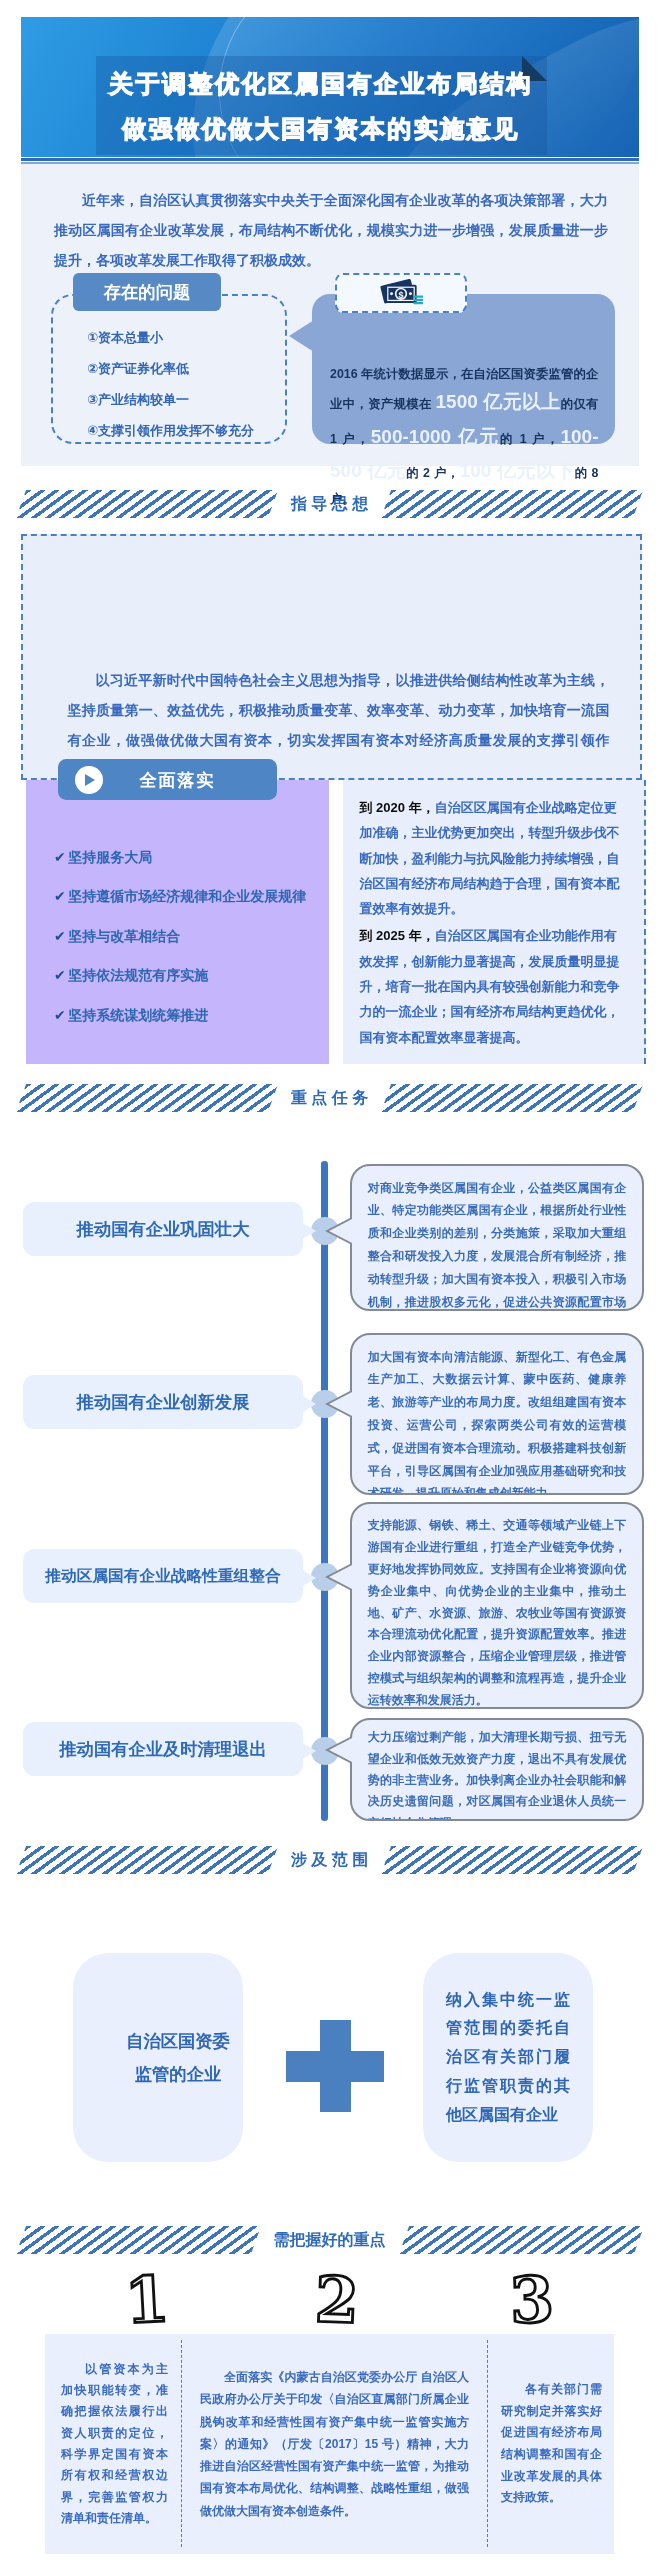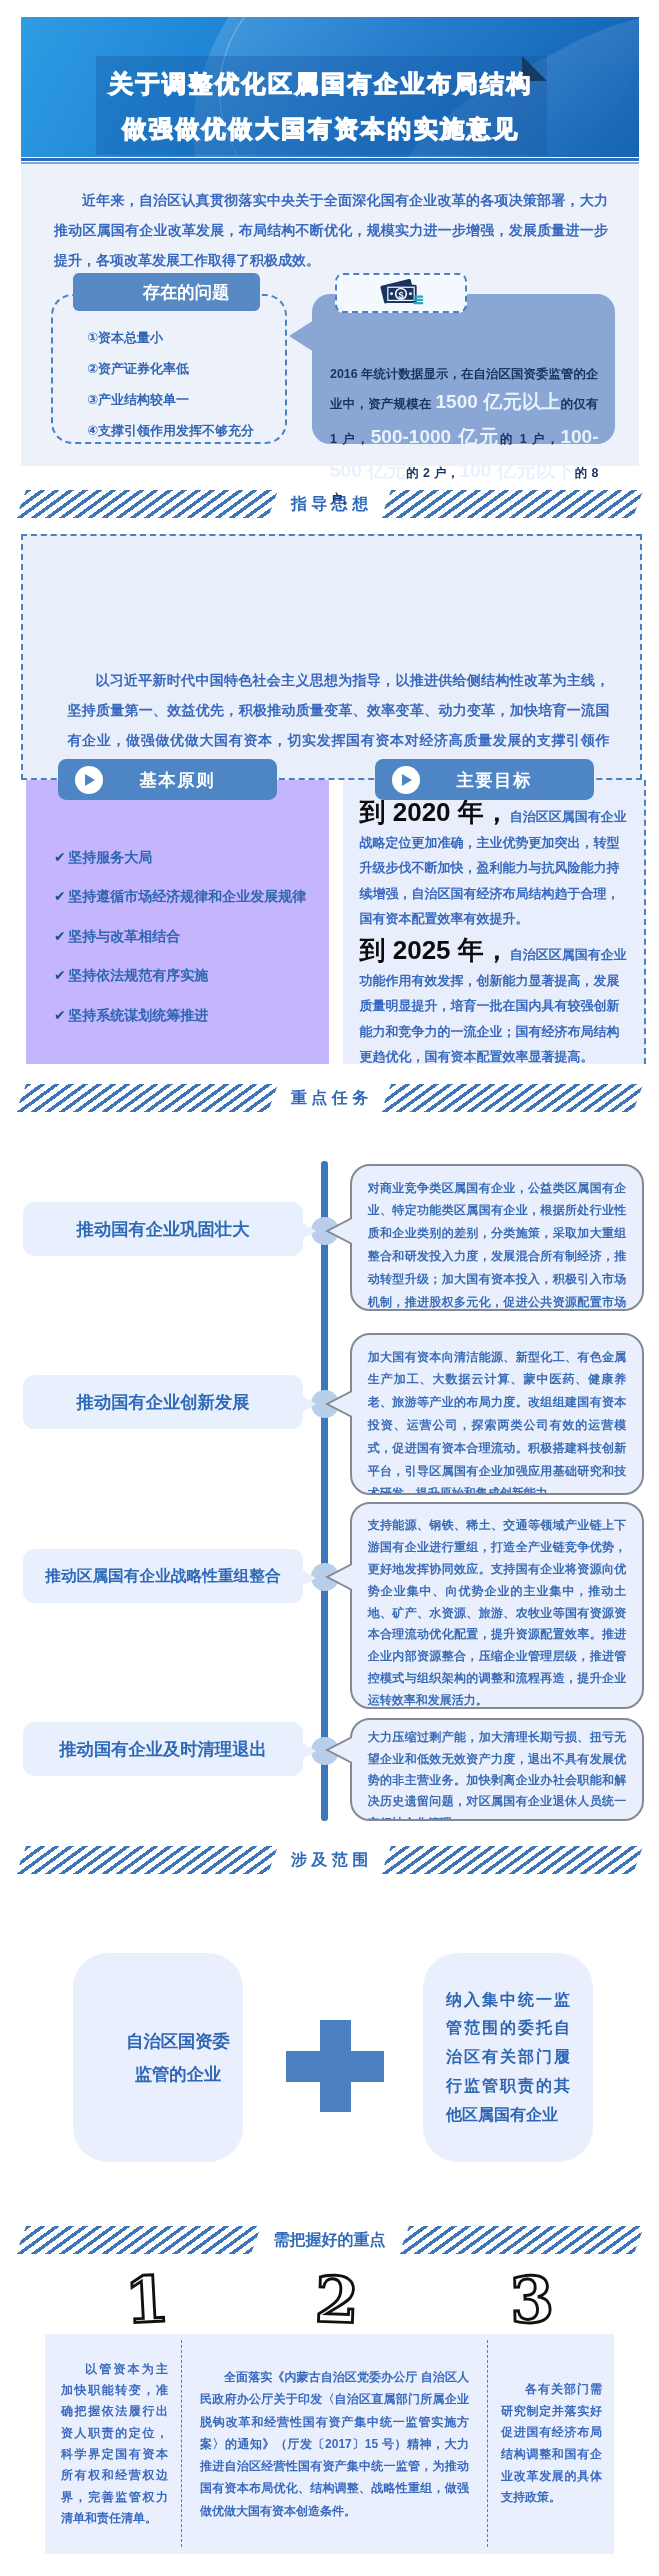--- a/index.html
+++ b/index.html
@@ -31,21 +31,21 @@
 
   
   .intro-bg{position:absolute;left:20.6px;top:164px;width:618px;height:302px;background:#edf1fa;}
   .intro-para{position:absolute;left:54px;top:185px;width:554px;
     font-size:14px;font-weight:bold;color:#3a6abf;line-height:2.15;
     text-indent:2em;text-align:justify;}
   .problems-box{position:absolute;left:51px;top:294px;width:236px;height:150px;
     border:2.5px dashed #4a80c4;border-radius:21.4px;box-sizing:border-box;}
   .problems-title{position:absolute;left:73px;top:273px;width:148px;height:38px;
     background:#5789c5;border-radius:5.8px;display:flex;align-items:center;justify-content:center;
-    color:#ffffff;font-size:17.3px;font-weight:bold;z-index:2;padding-left:39px;}
+    color:#ffffff;font-size:17.3px;font-weight:bold;z-index:2;}
   .problems-list{position:absolute;left:87px;top:322px;width:190px;z-index:2;
     font-size:13px;font-weight:bold;color:#3366b4;line-height:31px;}
   .problems-list div{white-space:nowrap;}
 
   .stats-iconbox{position:absolute;left:335px;top:273px;width:132px;height:40px;
     background:#f4f8ff;border:2.5px dashed #4a80c4;border-radius:8.2px;box-sizing:border-box;
     display:flex;align-items:center;justify-content:center;z-index:3;}
   .stats-bubble{position:absolute;left:312px;top:294px;width:303px;height:150px;
     background:#8aa6d4;border-radius:18px;box-sizing:border-box;
     padding:26px 16.5px 0 18px;z-index:1;}
@@ -77,21 +77,21 @@
     border-top:6.6px solid transparent;border-bottom:6.6px solid transparent;border-left:10.7px solid #4d85c5;}
   .pill .pill-label{flex:1;text-align:center;margin-right:25px;
     color:#ffffff;font-size:17.3px;font-weight:bold;letter-spacing:1.6px;}
   .box-principles{position:absolute;left:26px;top:780px;width:303px;height:284px;background:#c4b5fd;
     box-sizing:border-box;padding:69px 8.2px 0 28px;}
   .principle{font-size:14px;font-weight:bold;color:#2e66b2;margin-bottom:21.4px;white-space:nowrap;}
   .principle .chk{color:#1c4e95;margin-right:2.5px;}
   .box-goals{position:absolute;left:343px;top:780px;width:303px;height:284px;background:#e8eefb;
     border-right:2.5px dashed #4a80c4;box-sizing:border-box;padding:15px 16.5px 0 16.5px;overflow:hidden;}
   .goal{margin:0 0 1.6px 0;}
-  .goal-lead{font-size:26px;font-weight:bold;color:#0c0c0c;}
+  .goal-lead{font-size:13px;font-weight:bold;color:#0c0c0c;}
   .goal-body{font-size:13px;font-weight:bold;color:#3a6abf;line-height:1.95;text-align:justify;}
 
   
   .timeline-bar{position:absolute;left:321px;top:1161px;width:7.4px;height:660px;
     background:#3c77bd;border-radius:3.3px;}
   .node{position:absolute;left:311px;width:28px;height:28px;border-radius:50%;background:#b9cfe9;}
   .task-label{position:absolute;left:23px;width:280px;height:54px;background:#e9f0fd;border-radius:11.5px;
     display:flex;align-items:center;justify-content:center;
     font-size:17.3px;font-weight:bold;color:#2f6ab8;white-space:nowrap;}
   .task-label::after{content:"";position:absolute;right:-13px;top:20px;width:0;height:0;
@@ -180,25 +180,21 @@
     <div class="hatch"></div>
     <div class="sec-title">指 导 思 想</div>
     <div class="hatch"></div>
   </div>
   <div class="guiding-box">
     <div class="guiding-para">以习近平新时代中国特色社会主义思想为指导，以推进供给侧结构性改革为主线，坚持质量第一、效益优先，积极推动质量变革、效率变革、动力变革，加快培育一流国有企业，做强做优做大国有资本，切实发挥国有资本对经济高质量发展的支撑引领作用。</div>
   </div>
 
   <div class="pill" style="left:58px;">
     <span class="playc"></span>
-    <span class="pill-label">基本原则</span>
-  </div>
-  <div class="pill" style="left:375px;">
-    <span class="playc"></span>
-    <span class="pill-label">主要目标</span>
+    <span class="pill-label">全面落实</span>
   </div>
 
   <div class="box-principles">
     <div class="principle"><span class="chk">✔</span><span>坚持服务大局</span></div>
     <div class="principle"><span class="chk">✔</span><span>坚持遵循市场经济规律和企业发展规律</span></div>
     <div class="principle"><span class="chk">✔</span><span>坚持与改革相结合</span></div>
     <div class="principle"><span class="chk">✔</span><span>坚持依法规范有序实施</span></div>
     <div class="principle"><span class="chk">✔</span><span>坚持系统谋划统筹推进</span></div>
   </div>
 

